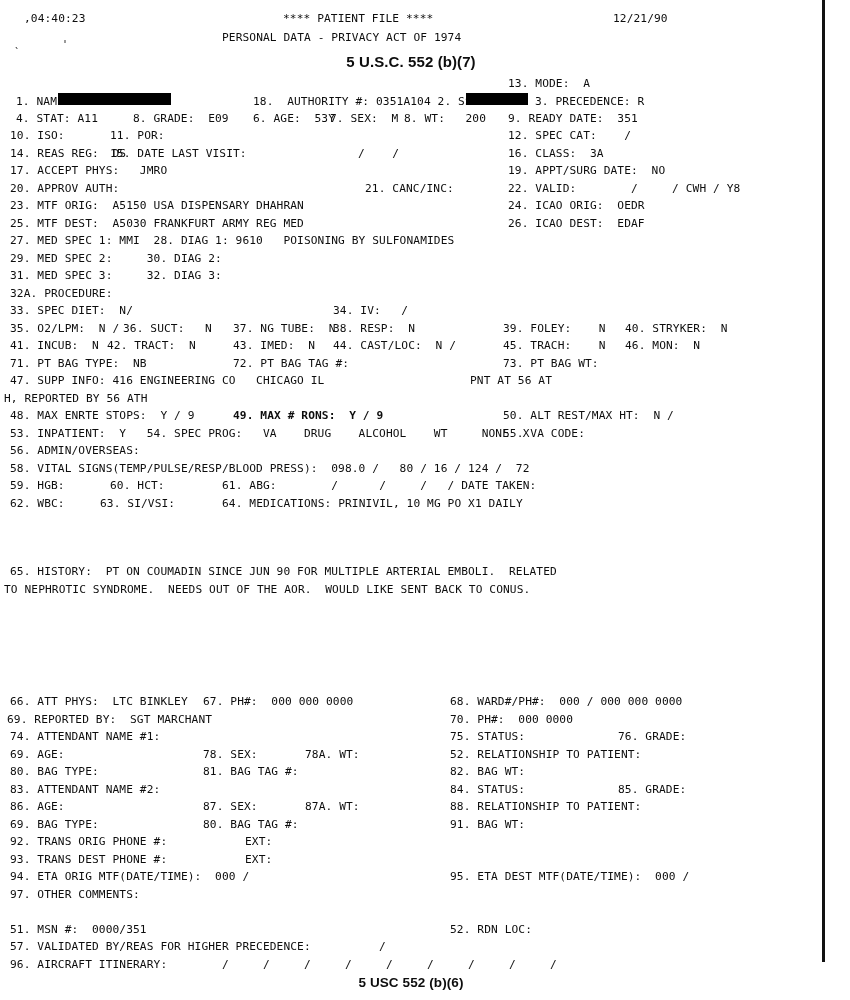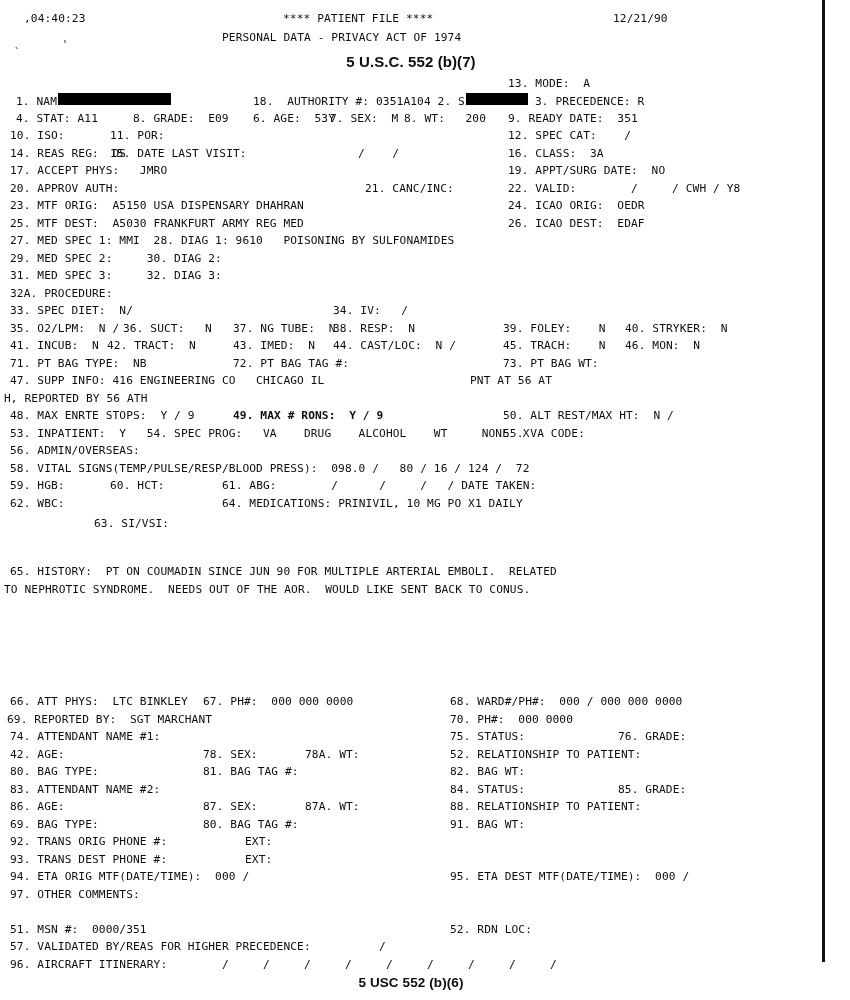--- a/index.html
+++ b/index.html
@@ -161,38 +161,38 @@
 
     <div class="row" style="left:10px; top:442px;">56. ADMIN/OVERSEAS:</div>
 
     <div class="row" style="left:10px; top:460px;">58. VITAL SIGNS(TEMP/PULSE/RESP/BLOOD PRESS):  098.0 /   80 / 16 / 124 /  72</div>
 
     <div class="row" style="left:10px; top:477px;">59. HGB:</div>
     <div class="row" style="left:110px; top:477px;">60. HCT:</div>
     <div class="row" style="left:222px; top:477px;">61. ABG:        /      /     /   / DATE TAKEN:</div>
 
     <div class="row" style="left:10px; top:495px;">62. WBC:</div>
-    <div class="row" style="left:94px; top:495px;margin-top:20px;">63. SI/VSI:</div>
+    <div class="row" style="left:100px; top:495px;">63. SI/VSI:</div>
     <div class="row" style="left:222px; top:495px;">64. MEDICATIONS: PRINIVIL, 10 MG PO X1 DAILY</div>
 
     <div class="row" style="left:10px; top:563px;">65. HISTORY:  PT ON COUMADIN SINCE JUN 90 FOR MULTIPLE ARTERIAL EMBOLI.  RELATED</div>
     <div class="row" style="left:4px; top:581px;">TO NEPHROTIC SYNDROME.  NEEDS OUT OF THE AOR.  WOULD LIKE SENT BACK TO CONUS.</div>
 
     <div class="row" style="left:10px; top:693px;">66. ATT PHYS:  LTC BINKLEY</div>
     <div class="row" style="left:203px; top:693px;">67. PH#:  000 000 0000</div>
     <div class="row" style="left:450px; top:693px;">68. WARD#/PH#:  000 / 000 000 0000</div>
 
     <div class="row" style="left:7px; top:711px;">69. REPORTED BY:  SGT MARCHANT</div>
     <div class="row" style="left:450px; top:711px;">70. PH#:  000 0000</div>
 
     <div class="row" style="left:10px; top:728px;">74. ATTENDANT NAME #1:</div>
     <div class="row" style="left:450px; top:728px;">75. STATUS:</div>
     <div class="row" style="left:618px; top:728px;">76. GRADE:</div>
 
-    <div class="row" style="left:10px; top:746px;">42. AGE:</div>
+    <div class="row" style="left:10px; top:746px;">69. AGE:</div>
     <div class="row" style="left:203px; top:746px;">78. SEX:</div>
     <div class="row" style="left:305px; top:746px;">78A. WT:</div>
     <div class="row" style="left:450px; top:746px;">52. RELATIONSHIP TO PATIENT:</div>
 
     <div class="row" style="left:10px; top:763px;">80. BAG TYPE:</div>
     <div class="row" style="left:203px; top:763px;">81. BAG TAG #:</div>
     <div class="row" style="left:450px; top:763px;">82. BAG WT:</div>
 
     <div class="row" style="left:10px; top:781px;">83. ATTENDANT NAME #2:</div>
     <div class="row" style="left:450px; top:781px;">84. STATUS:</div>

